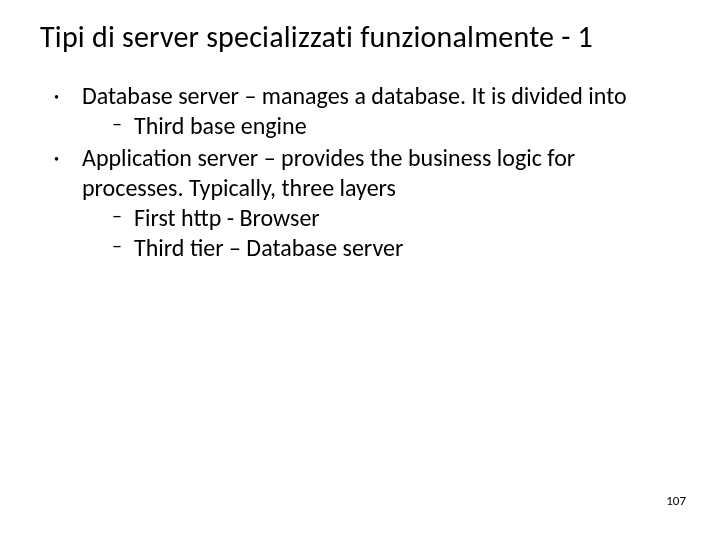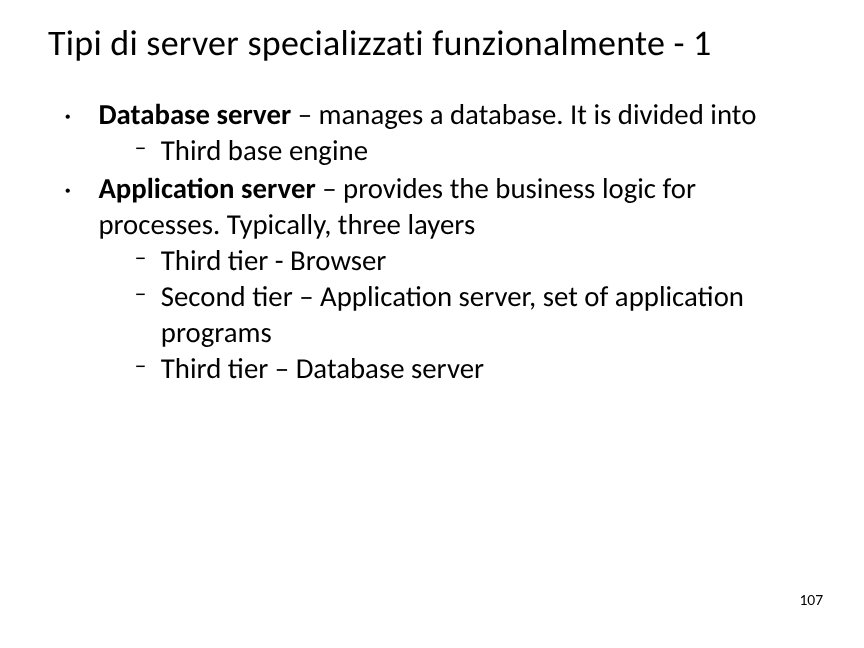--- a/index.html
+++ b/index.html
@@ -38,21 +38,21 @@
     margin: 0 0 2px 0;
   }
   ul.top > li::before {
     position: absolute;
     left: 14px;
     top: 10px;
     font-size: 10px;
   }
   ul.top > li.dot::before { content: "•"; }
   ul.top > li.sq::before  { content: "▪"; top: 9px; font-size: 11px; }
-  b { font-weight: 700; }
+  b { font-weight: 400; }
   ul.sub {
     list-style: none;
     margin: 0;
     padding: 0 0 0 30px;
   }
   ul.sub > li {
     position: relative;
     padding-left: 22px;
   }
   ul.sub > li::before {
@@ -79,21 +79,20 @@
   <ul class="top">
     <li class="dot">
       <b>Database server</b><span> – manages a database. It is divided into</span>
       <ul class="sub">
         <li>Third base engine</li>
       </ul>
     </li>
     <li class="dot">
       <b>Application server</b><span> – provides the business logic for processes. Typically, three layers</span>
       <ul class="sub">
-        <li> Third tier - Browser</li>
-        <li>Second tier – Application server, set of application programs</li>
+        <li> First http - Browser</li>
         <li>Third tier – Database server</li>
       </ul>
     </li>
   </ul>
 
   <div class="pagenum">107</div>
 </div>
 
 </body></html>

